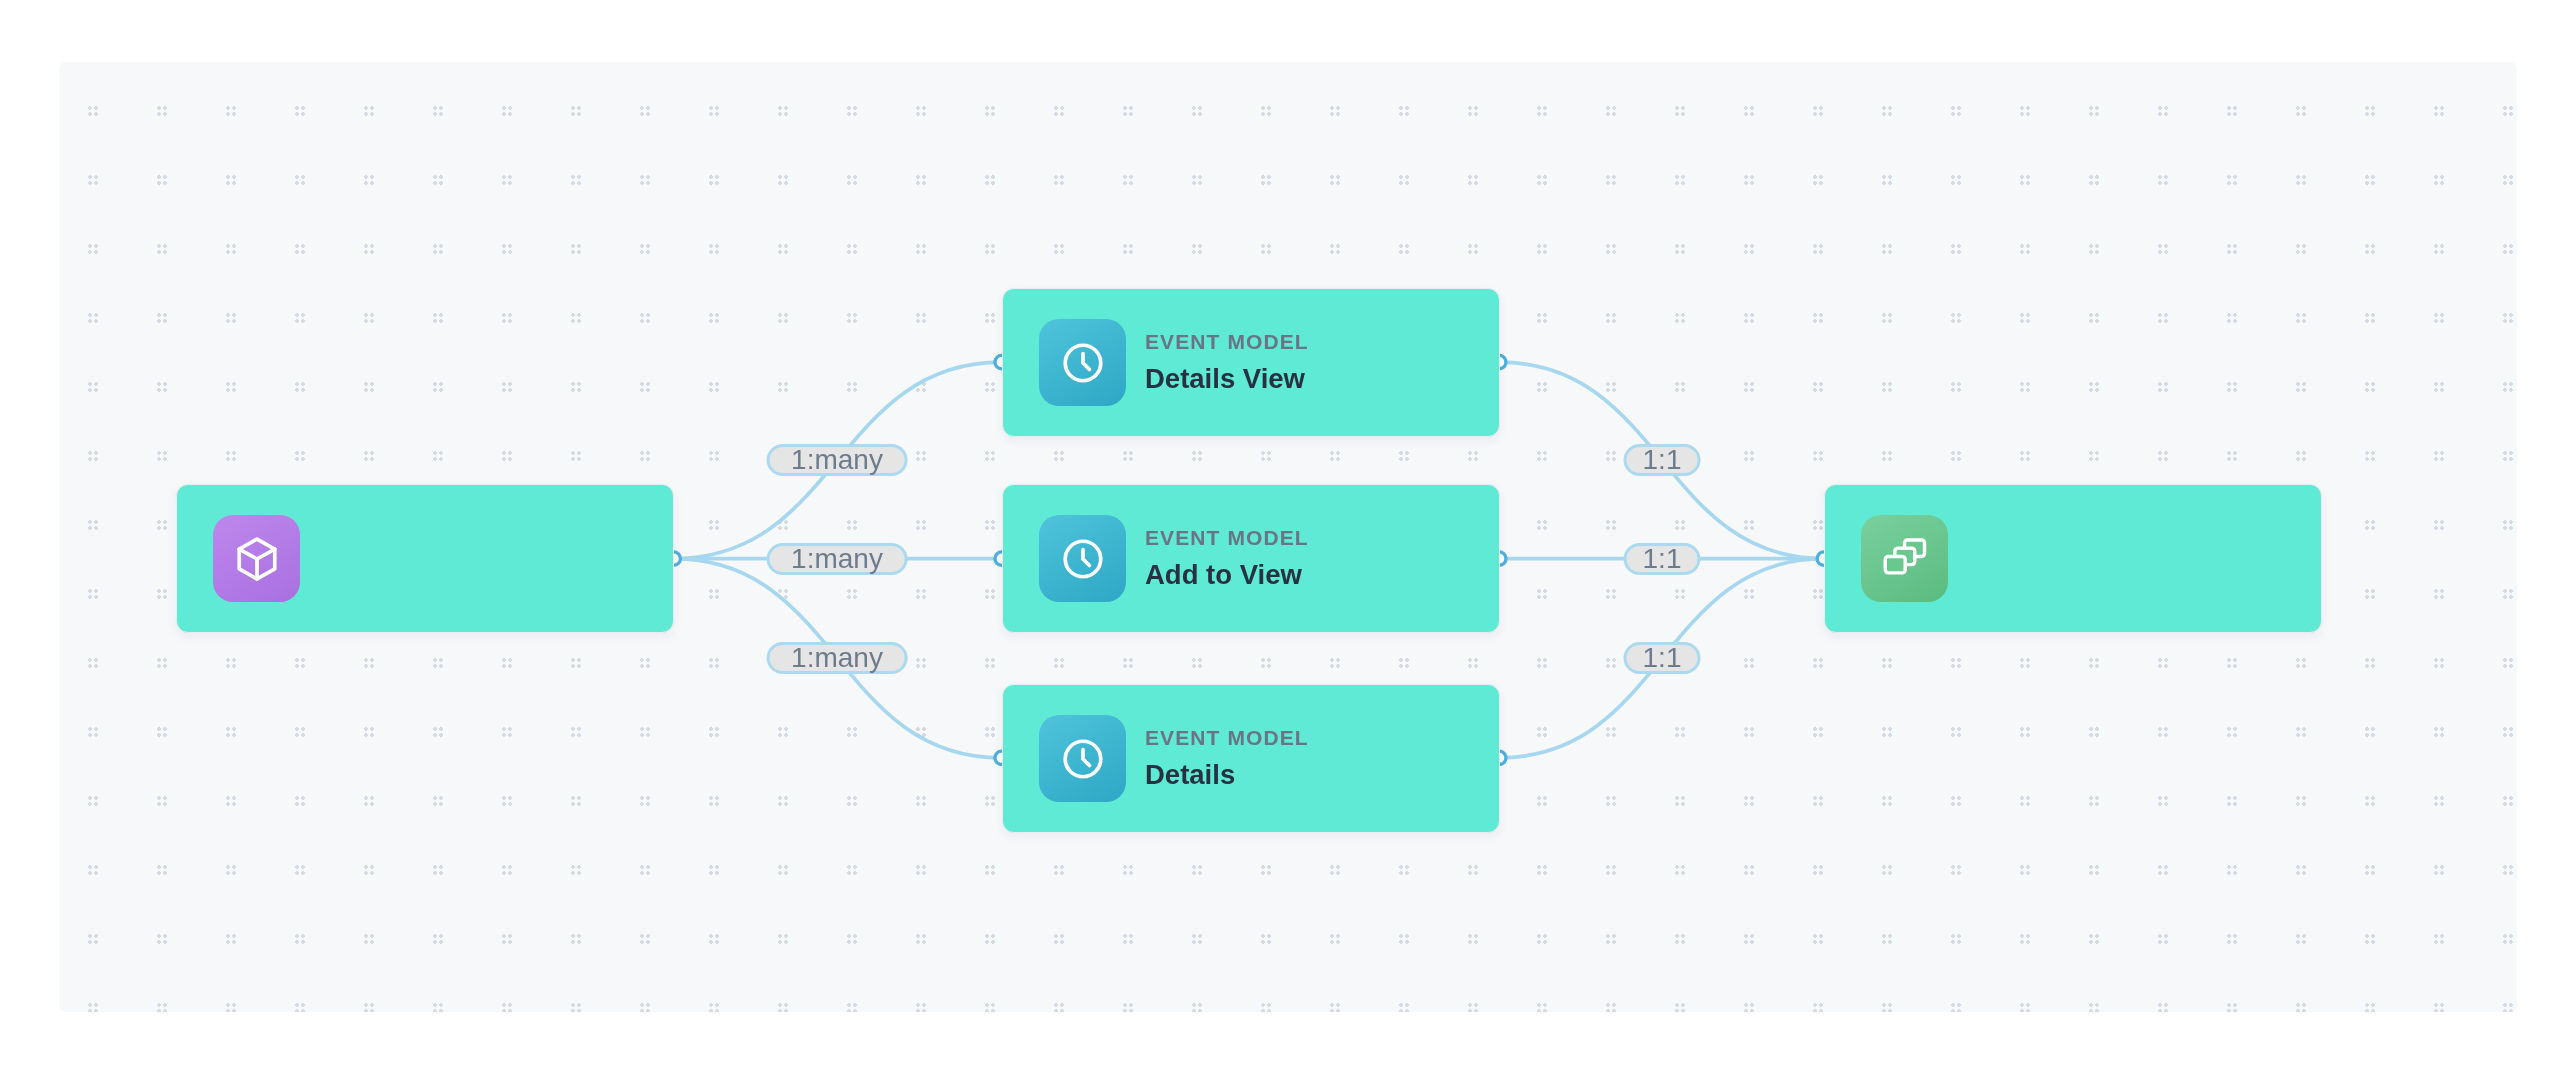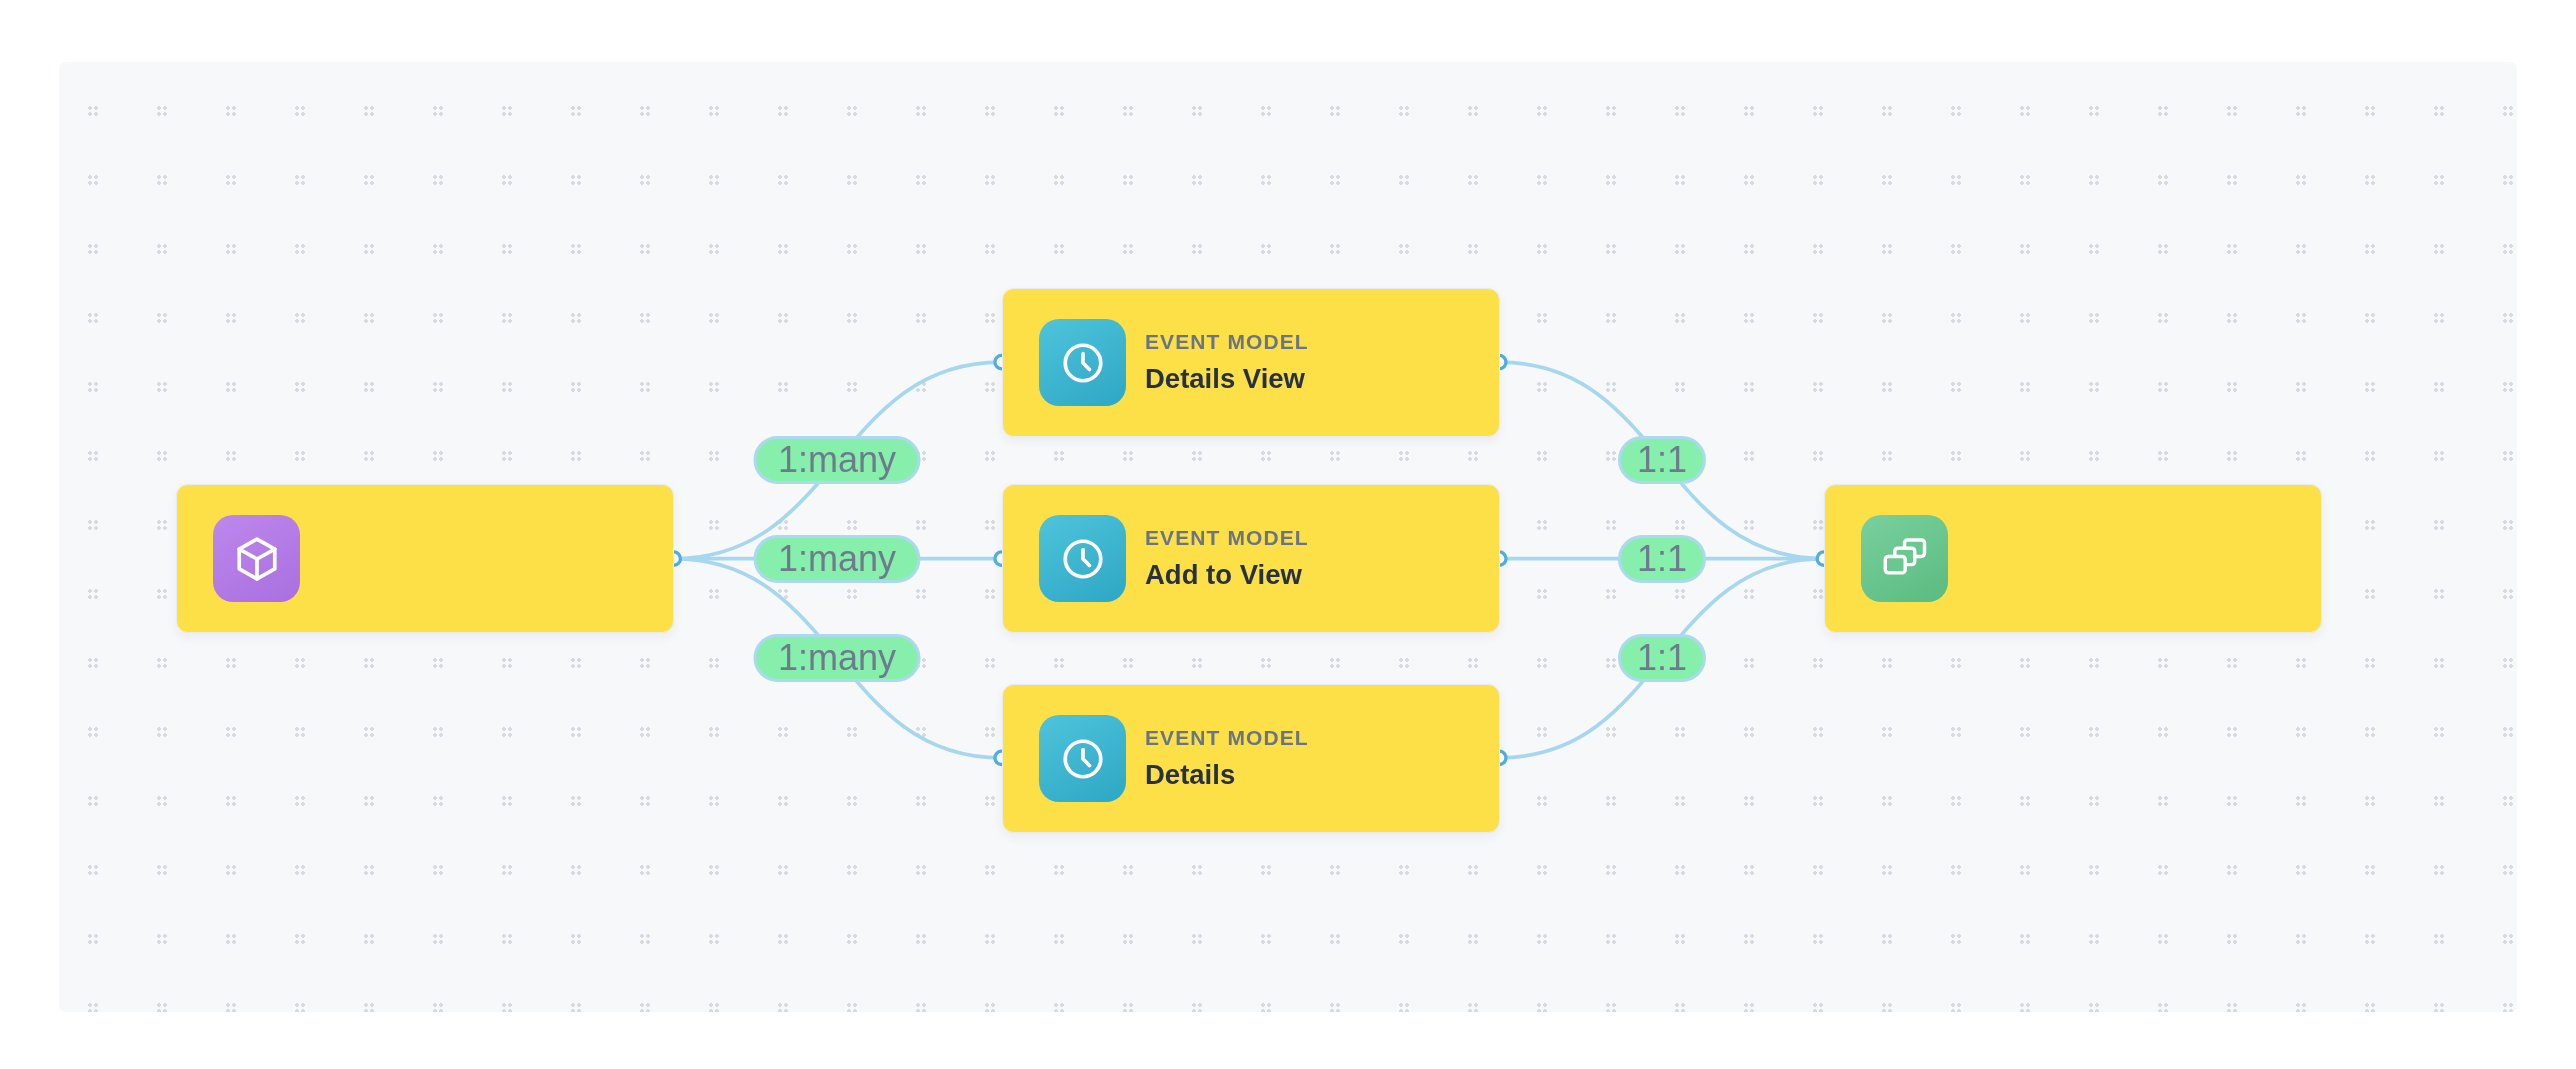--- a/index.html
+++ b/index.html
@@ -48,21 +48,21 @@
     fill: #ffffff;
     stroke: #4fb0e1;
     stroke-width: 5;
   }
 
   
   .node {
     position: absolute;
     width: 498px;
     height: 149px;
-    background: #fde047;
+    background: #5eead4;
     border: 1.3px solid #e8ebf1;
     border-radius: 12px;
     box-shadow: 0 4px 10.7px rgba(20, 32, 60, 0.06);
     display: flex;
     align-items: center;
     padding-left: 36px;
   }
   .node-icon {
     width: 87px; height: 87px;
     border-radius: 20px;
@@ -91,28 +91,28 @@
   .node-name {
     font-size: 27.5px;
     font-weight: 600;
     color: #273142;
   }
 
   
   .edge-pill {
     position: absolute;
     transform: translate(-50%, -50%);
-    height: 48px;
+    height: 32px;
     display: inline-flex;
     align-items: center;
     justify-content: center;
-    background: #86efac;
+    background: #e5e5e5;
     border: 3.4px solid #abd9f0;
     border-radius: 24px;
-    font-size: 36px;
+    font-size: 28px;
     color: #6e7b8c;
     white-space: nowrap;
   }
   .pill-wide   { padding: 0 21.5px; }
   .pill-narrow { padding: 12px 16px; }
 </style>
 </head>
 <body>
 
 <div class="stage">

